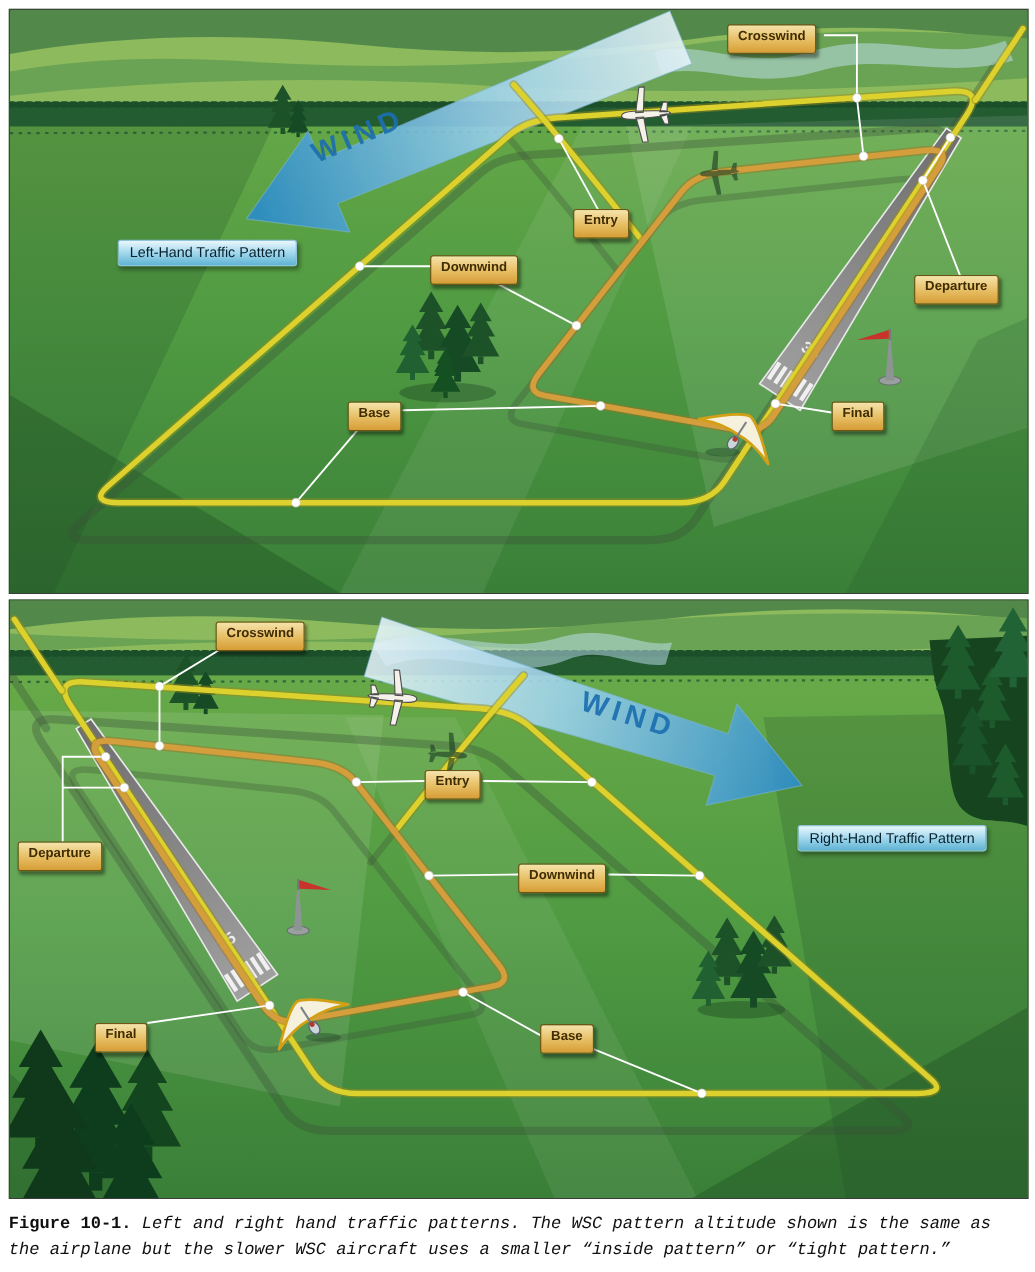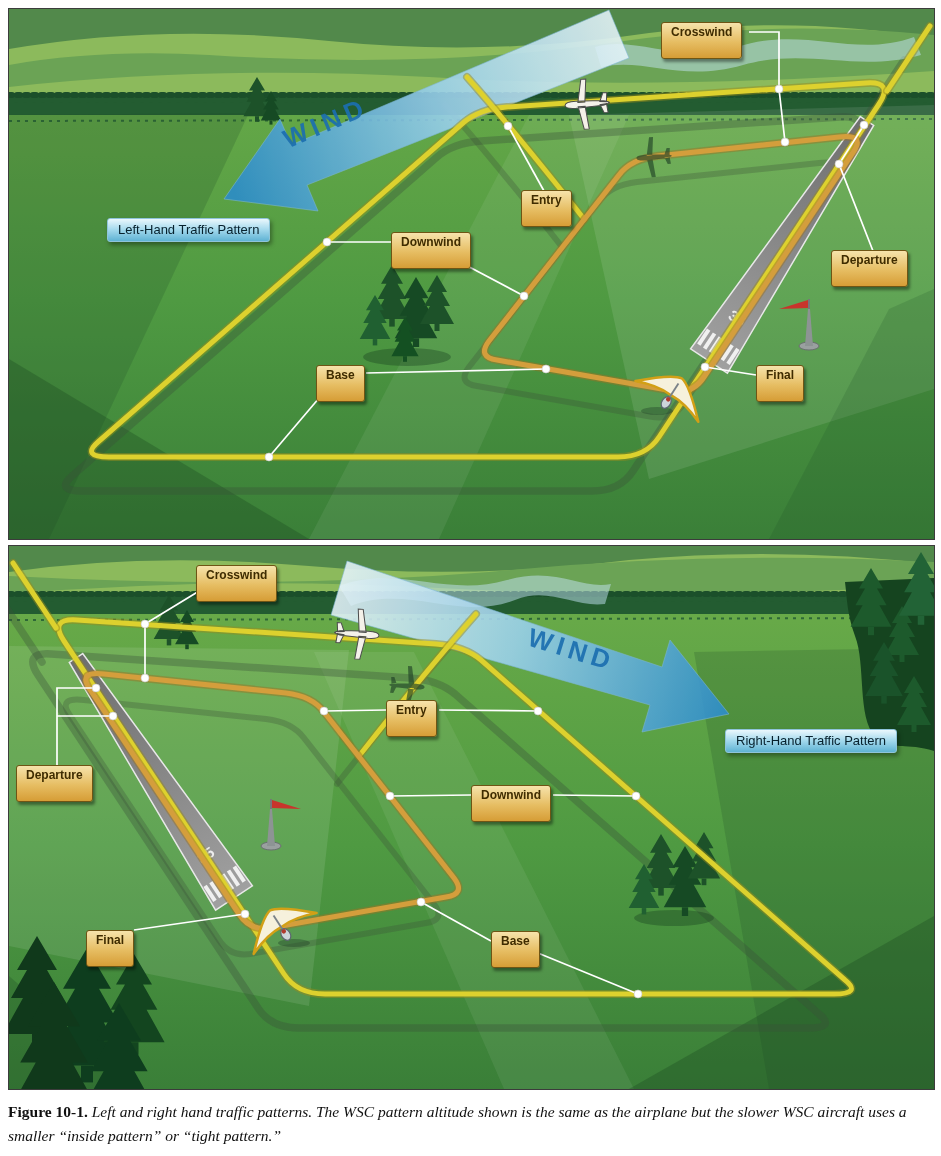--- a/index.html
+++ b/index.html
@@ -3,27 +3,27 @@
 <meta charset="utf-8">
 <style>
   html,body{margin:0;padding:0;background:#fff;}
   body{width:941px;height:1156px;position:relative;font-family:"Liberation Sans",sans-serif;}
   .panel{position:absolute;left:8px;width:925px;border:1px solid #3c3c3c;overflow:hidden;background:#4f9a42;}
   #panel-top{top:8px;height:530px;}
   #panel-bottom{top:545px;height:543px;}
   .panel svg{display:block;position:absolute;left:0;top:0;}
   .tag{position:absolute;font:bold 12px/1 "Liberation Sans",sans-serif;color:var(--c-label-text,#3f2c00);
        background:linear-gradient(180deg,#f6e3ab 0%,#e6bd62 55%,#d69d36 100%);
-       border:1px solid var(--c-label-border,#6f5514);border-radius:3px;padding:3px 9px 20px;
+       border:1px solid var(--c-label-border,#6f5514);border-radius:3px;padding:3px 9px 10px;
        box-shadow:2px 3px 3px rgba(0,0,0,.4);white-space:nowrap;z-index:4;}
   .ptitle{position:absolute;font:13px/1 "Liberation Sans",sans-serif;color:#07212d;
        background:linear-gradient(180deg,#eaf7fc 0%,#a8dbee 45%,#5fb3d4 100%);
        border:1px solid #8fc4da;border-radius:3px;padding:4px 10px 5px;
        box-shadow:2px 3px 4px rgba(0,0,0,.35);white-space:nowrap;z-index:4;margin-left:44px;}
-  .caption{position:absolute;left:8px;top:1100px;width:926px;font-family:Liberation Serif, serif;
+  .caption{position:absolute;left:8px;top:1100px;width:926px;font-family:Liberation Mono, monospace;
        font-size:15.5px;line-height:1.55;color:#101010;}
   .cap-label{font-weight:bold;}
   .cap-text{font-style:italic;}
   
   .yellow-under{fill:none;stroke:var(--c-airplane-under,#978c1c);stroke-width:8;stroke-linecap:round;stroke-linejoin:round;opacity:.5;}
   .yellow-main{fill:none;stroke:var(--c-airplane,#ddd12e);stroke-width:5;stroke-linecap:round;stroke-linejoin:round;}
   .orange-under{fill:none;stroke:var(--c-wsc-under,#9c7423);stroke-width:8;stroke-linecap:round;stroke-linejoin:round;opacity:.5;}
   .orange-main{fill:none;stroke:var(--c-wsc,#d49e3c);stroke-width:5.2;stroke-linecap:round;stroke-linejoin:round;}
   .shadow-stroke{fill:none;stroke:var(--c-shadow,#3a5038);stroke-width:7.5;opacity:.35;stroke-linejoin:round;stroke-linecap:round;}
   .shadow-stroke2{fill:none;stroke:var(--c-shadow,#3a5038);stroke-width:6;opacity:.3;stroke-linejoin:round;stroke-linecap:round;}
@@ -331,19 +331,19 @@
         <circle class="dot" cx="629" cy="448" r="4"></circle>
     </g>
   </svg>
 
   <div class="tag" style="left:187px;top:19px;">Crosswind</div>
   <div class="tag" style="left:377px;top:154px;">Entry</div>
   <div class="tag" style="left:462px;top:239px;">Downwind</div>
   <div class="tag" style="left:7px;top:219px;">Departure</div>
   <div class="tag" style="left:77px;top:384px;">Final</div>
   <div class="tag" style="left:482px;top:385px;">Base</div>
-  <div class="ptitle" style="left:672px;top:183px;">Right-Hand Traffic Pattern</div>
+  <div class="ptitle" style="left:672px;top:204px;">Right-Hand Traffic Pattern</div>
 </div>
 
 <div class="caption">
   <span class="cap-label">Figure 10-1.</span>
   <span class="cap-text">Left and right hand traffic patterns. The WSC pattern altitude shown is the same as the airplane but the slower WSC aircraft uses a smaller “inside pattern” or “tight pattern.”</span>
 </div>
 
 </body></html>

